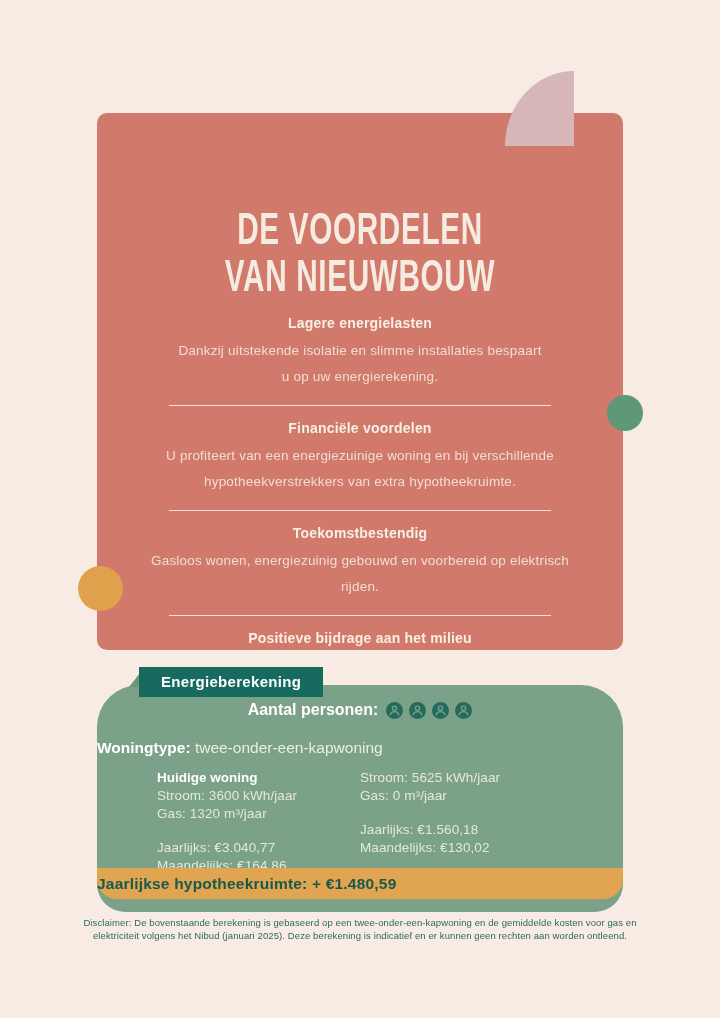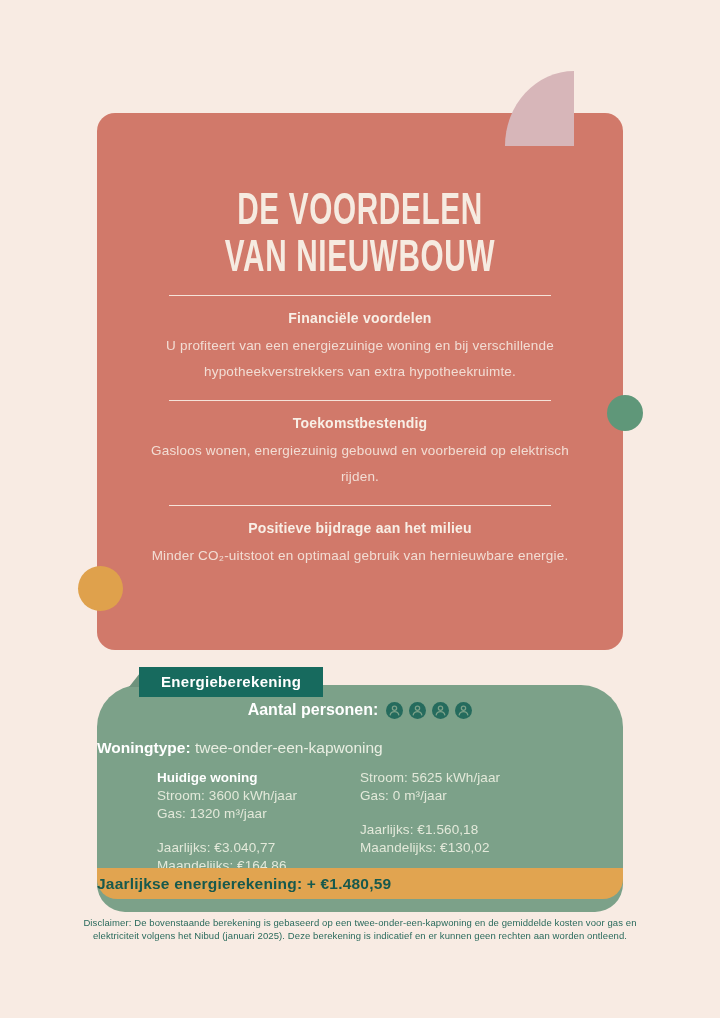--- a/index.html
+++ b/index.html
@@ -22,22 +22,22 @@
     border-radius:50%;background:#5f9779;z-index:5;
   }
   .circle-orange{
     position:absolute;left:78px;top:566px;width:45px;height:45px;
     border-radius:50%;background:#dfa14c;z-index:5;
   }
 
   
   .benefits-card{
     position:absolute;left:97px;top:113px;width:526px;height:537px;
-    background:#d1796a;border-radius:18px;
-    box-sizing:border-box;padding-top:72px;
+    background:#d1796a;border-radius:10px;
+    box-sizing:border-box;padding-top:92px;
     text-align:center;color:#f6ebe1;z-index:2;
   }
   .main-title{line-height:47px;margin-bottom:16px;}
   .main-title .title-line{
     display:block;font-size:45px;font-weight:700;letter-spacing:1px;
     transform:scaleX(0.66);transform-origin:center;white-space:nowrap;
   }
   .section{margin:0 42px;}
   .section-heading{
     font-size:14px;font-weight:700;color:#f8efe6;
@@ -102,20 +102,25 @@
   <div class="quarter-shape"></div>
   <div class="circle-green"></div>
   <div class="circle-orange"></div>
 
   <div class="benefits-card">
     <div class="main-title">
       <span class="title-line">DE VOORDELEN</span>
       <span class="title-line">VAN NIEUWBOUW</span>
     </div>
 
+    <div class="section">
+      <div class="section-heading">Lagere energielasten</div>
+      <div class="section-line">Dankzij uitstekende isolatie en slimme installaties bespaart</div>
+      <div class="section-line">u op uw energierekening.</div>
+    </div>
     <div class="divider"></div>
 
     <div class="section">
       <div class="section-heading">Financiële voordelen</div>
       <div class="section-line">U profiteert van een energiezuinige woning en bij verschillende</div>
       <div class="section-line">hypotheekverstrekkers van extra hypotheekruimte.</div>
     </div>
     <div class="divider"></div>
 
     <div class="section">
@@ -178,21 +183,21 @@
       <div class="col">
         <div class="col-line">Stroom: 5625 kWh/jaar</div>
         <div class="col-line">Gas: 0 m³/jaar</div>
         <div class="col-money">
           <div class="col-line">Jaarlijks: €1.560,18</div>
           <div class="col-line">Maandelijks: €130,02</div>
         </div>
       </div>
     </div>
 
-    <div class="savings-bar">Jaarlijkse energierekening: + €1.480,59</div>
+    <div class="savings-bar">Jaarlijkse hypotheekruimte: + €1.480,59</div>
   </div>
 
   <div class="disclaimer">
     <div>Disclaimer: De bovenstaande berekening is gebaseerd op een twee-onder-een-kapwoning en de gemiddelde kosten voor gas en</div>
     <div>elektriciteit volgens het Nibud (januari 2025). Deze berekening is indicatief en er kunnen geen rechten aan worden ontleend.</div>
   </div>
 
 </div>
 
 </body></html>

